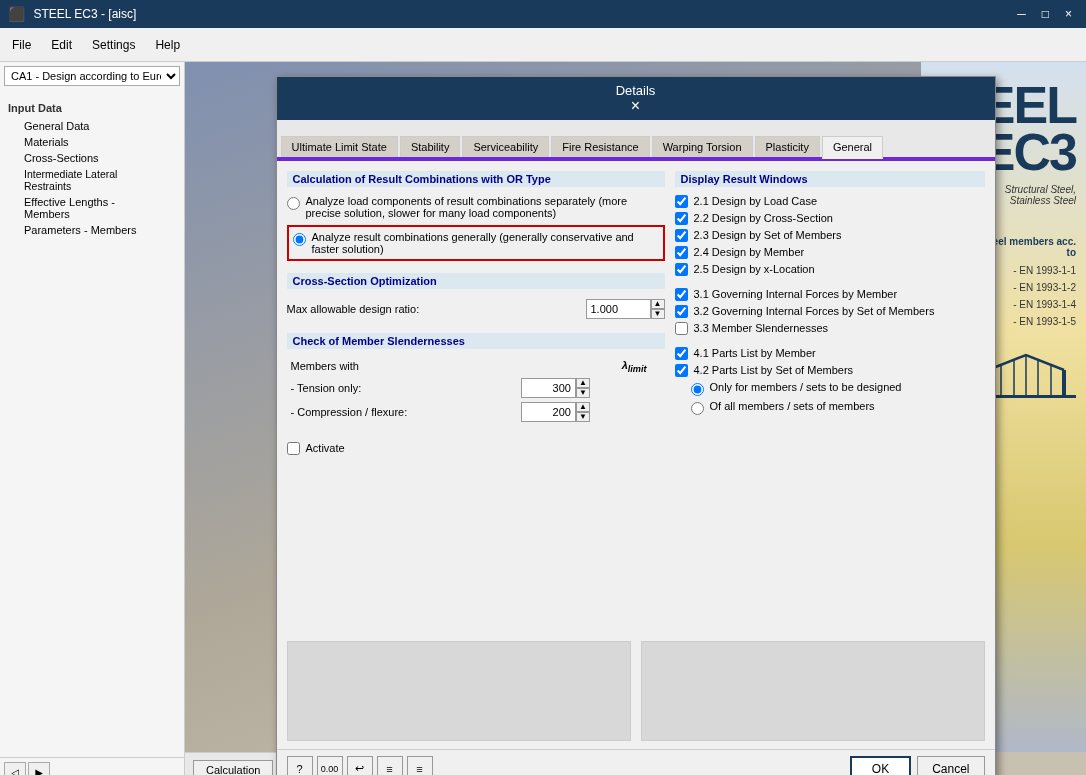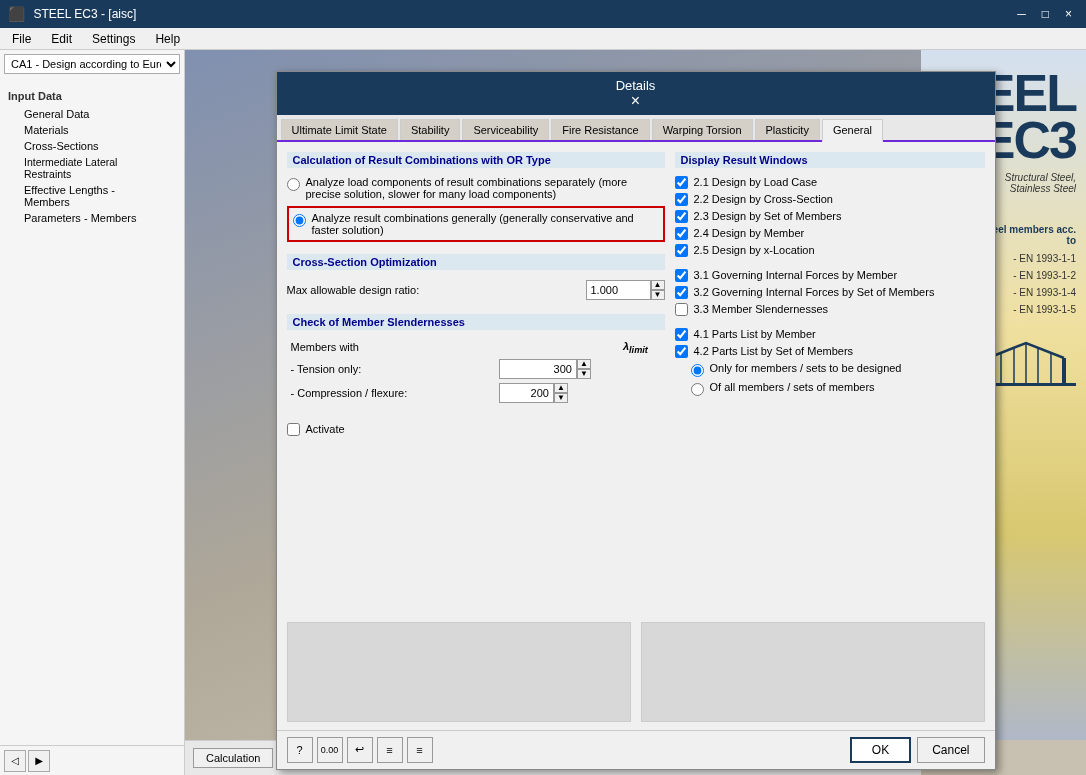--- a/index.html
+++ b/index.html
@@ -3,21 +3,21 @@
   <meta charset="utf-8">
   <style>
     * { box-sizing: border-box; margin: 0; padding: 0; }
     body { font-family: 'Segoe UI', Tahoma, Geneva, Verdana, sans-serif; font-size: 12px; background: #d4d0c8; width: 1086px; height: 775px; overflow: hidden; position: relative; }
     
     
     .title-bar { background: #1a3a5c; color: white; height: 28px; display: flex; align-items: center; padding: 0 8px; justify-content: space-between; }
     .title-bar-left { display: flex; align-items: center; gap: 8px; font-size: 12px; }
     
     
-    .menu-bar { background: #f0f0f0; height: 22px; display: flex; align-items: center; padding: 0 4px; border-bottom: 1px solid #ccc; gap: 4px; }
+    .menu-bar { background: #f0f0f0; height: 34px; display: flex; align-items: center; padding: 0 4px; border-bottom: 1px solid #ccc; gap: 4px; }
     .menu-item { padding: 2px 8px; font-size: 12px; cursor: pointer; }
     
     
     .main-layout { display: flex; height: calc(775px - 50px); }
     
     
     .left-panel { width: 185px; background: #f5f5f5; border-right: 1px solid #ccc; display: flex; flex-direction: column; }
     .left-panel-select { width: 100%; padding: 2px; font-size: 11px; border: 1px solid #aaa; background: white; }
     .left-panel-section { padding: 4px 8px; font-size: 11px; font-weight: bold; color: #333; margin-top: 4px; }
     .left-panel-item { padding: 2px 24px; font-size: 11px; cursor: pointer; }
@@ -29,21 +29,21 @@
     .right-bg { flex: 1; background: #c8c0b0; position: relative; overflow: hidden; }
     .btn-ok-main, .btn-cancel-main { padding: 4px 20px; font-size: 12px; cursor: pointer; border: 1px solid #999; background: #f0f0f0; }
     
     
     .dialog-overlay { position: absolute; top: 50px; left: 0; right: 0; bottom: 35px; display: flex; align-items: center; justify-content: center; z-index: 10; }
     .dialog { background: #f0f0f0; border: 1px solid #888; width: 720px; box-shadow: 3px 3px 8px rgba(0,0,0,0.4); position: relative; }
     .dialog-title-bar { background: #1a3a5c; color: white; padding: 6px 10px; display: flex; align-items: center; justify-content: space-between; font-size: 13px; flex-direction: column; }
     .dialog-close { color: white; cursor: pointer; font-size: 16px; line-height: 1; }
     
     
-    .dialog-tabs { display: flex; background: #e8e8e8; border-bottom: 2px solid #6d28d9; padding: 4px 4px 0 4px; flex-wrap: wrap; }
+    .dialog-tabs { display: flex; background: #e8e8e8; border-bottom: 4px solid #6d28d9; padding: 16px 4px 0 4px; flex-wrap: wrap; }
     .tab { padding: 4px 10px; font-size: 11px; cursor: pointer; border: 1px solid #ccc; border-bottom: none; background: #d4d0c8; margin-right: 2px; }
     .tab.active { background: #f0f0f0; border-bottom: 2px solid #f0f0f0; margin-bottom: -2px; color: #000; }
     
     
     .dialog-content { padding: 10px; display: flex; gap: 10px; min-height: 480px; }
     
     
     .dialog-left { flex: 1; }
     .radio-row { display: flex; align-items: flex-start; gap: 6px; margin-bottom: 6px; font-size: 11px; }
     .radio-row input[type=radio] { margin-top: 2px; flex-shrink: 0; }
@@ -233,21 +233,21 @@
                   <td>Members with</td>
                   <td></td>
                   <th style="text-align:right;font-style:italic;">λ<sub>limit</sub></th>
                   <td></td>
                 </tr>
                 <tr>
                   <td>- Tension only:</td>
                   <td></td>
                   <td style="text-align:right;">
                     <div class="input-spin">
-                      <input type="text" class="field-input" style="width: 78px; text-align: right;" value="300">
+                      <input type="text" class="field-input" style="width: 55px; text-align: right;" value="300">
                       <div class="spinner-wrap">
                         <button class="spin-btn">▲</button>
                         <button class="spin-btn">▼</button>
                       </div>
                     </div>
                   </td>
                 </tr>
                 <tr>
                   <td>- Compression / flexure:</td>
                   <td></td>

